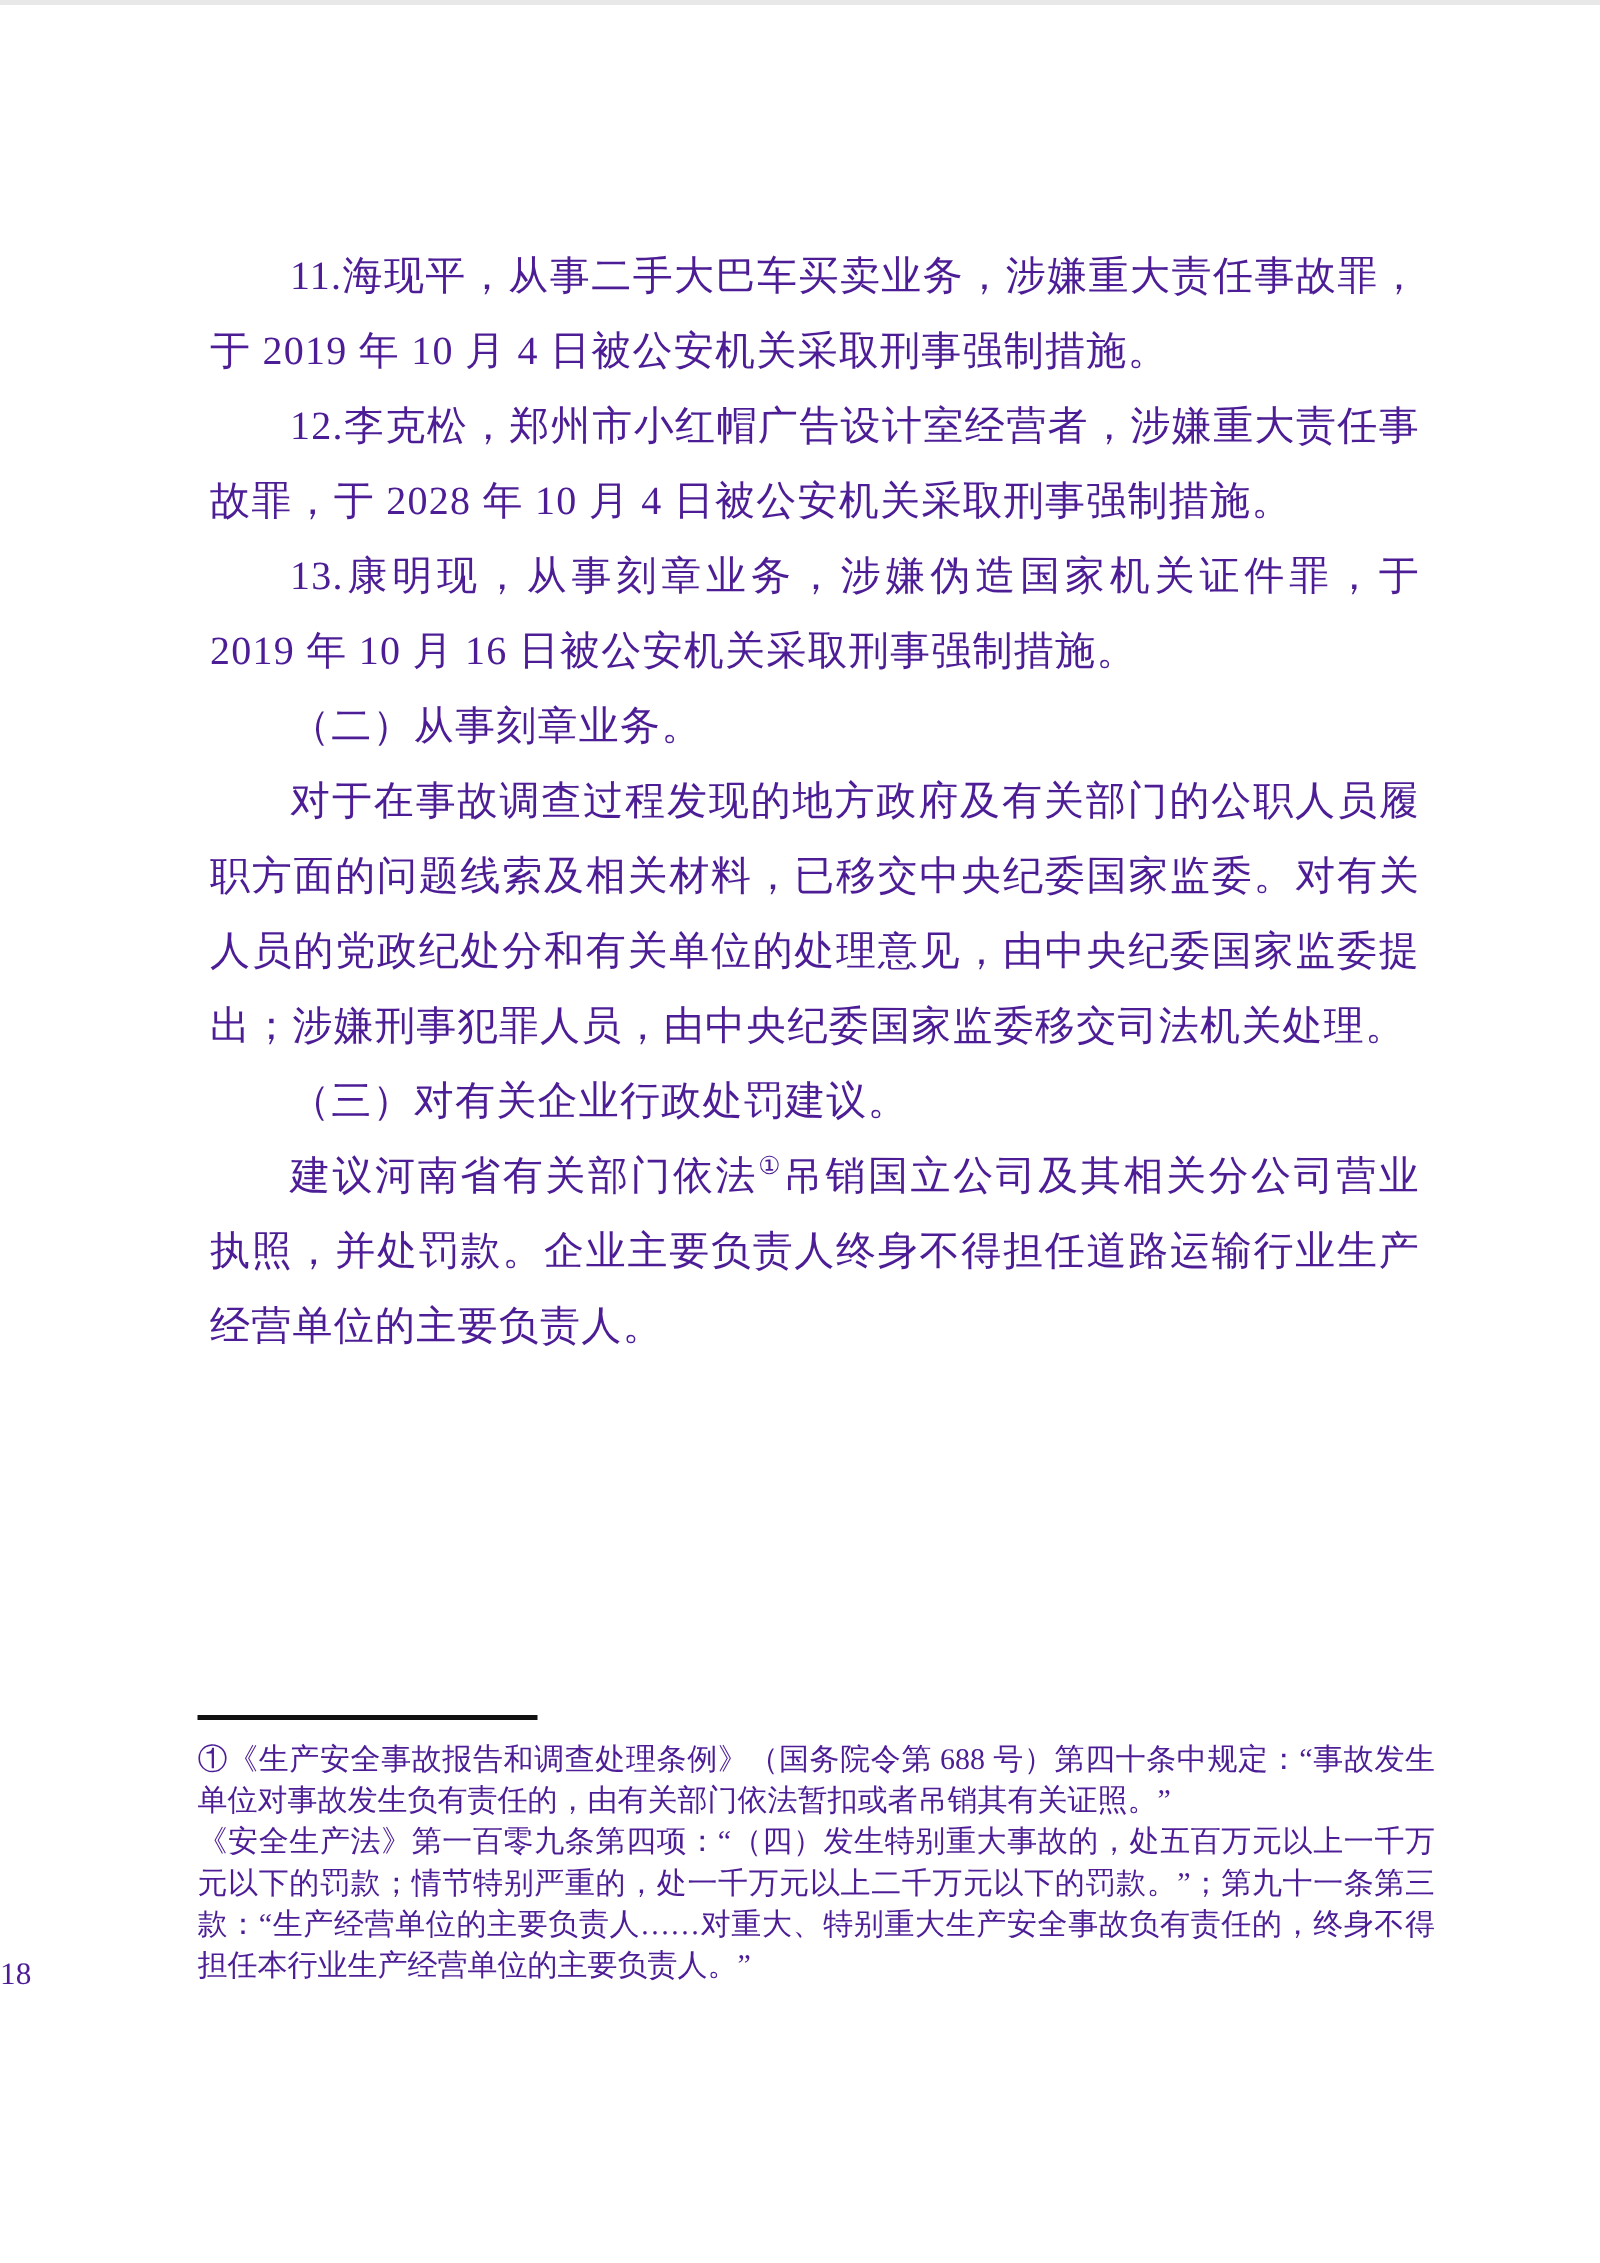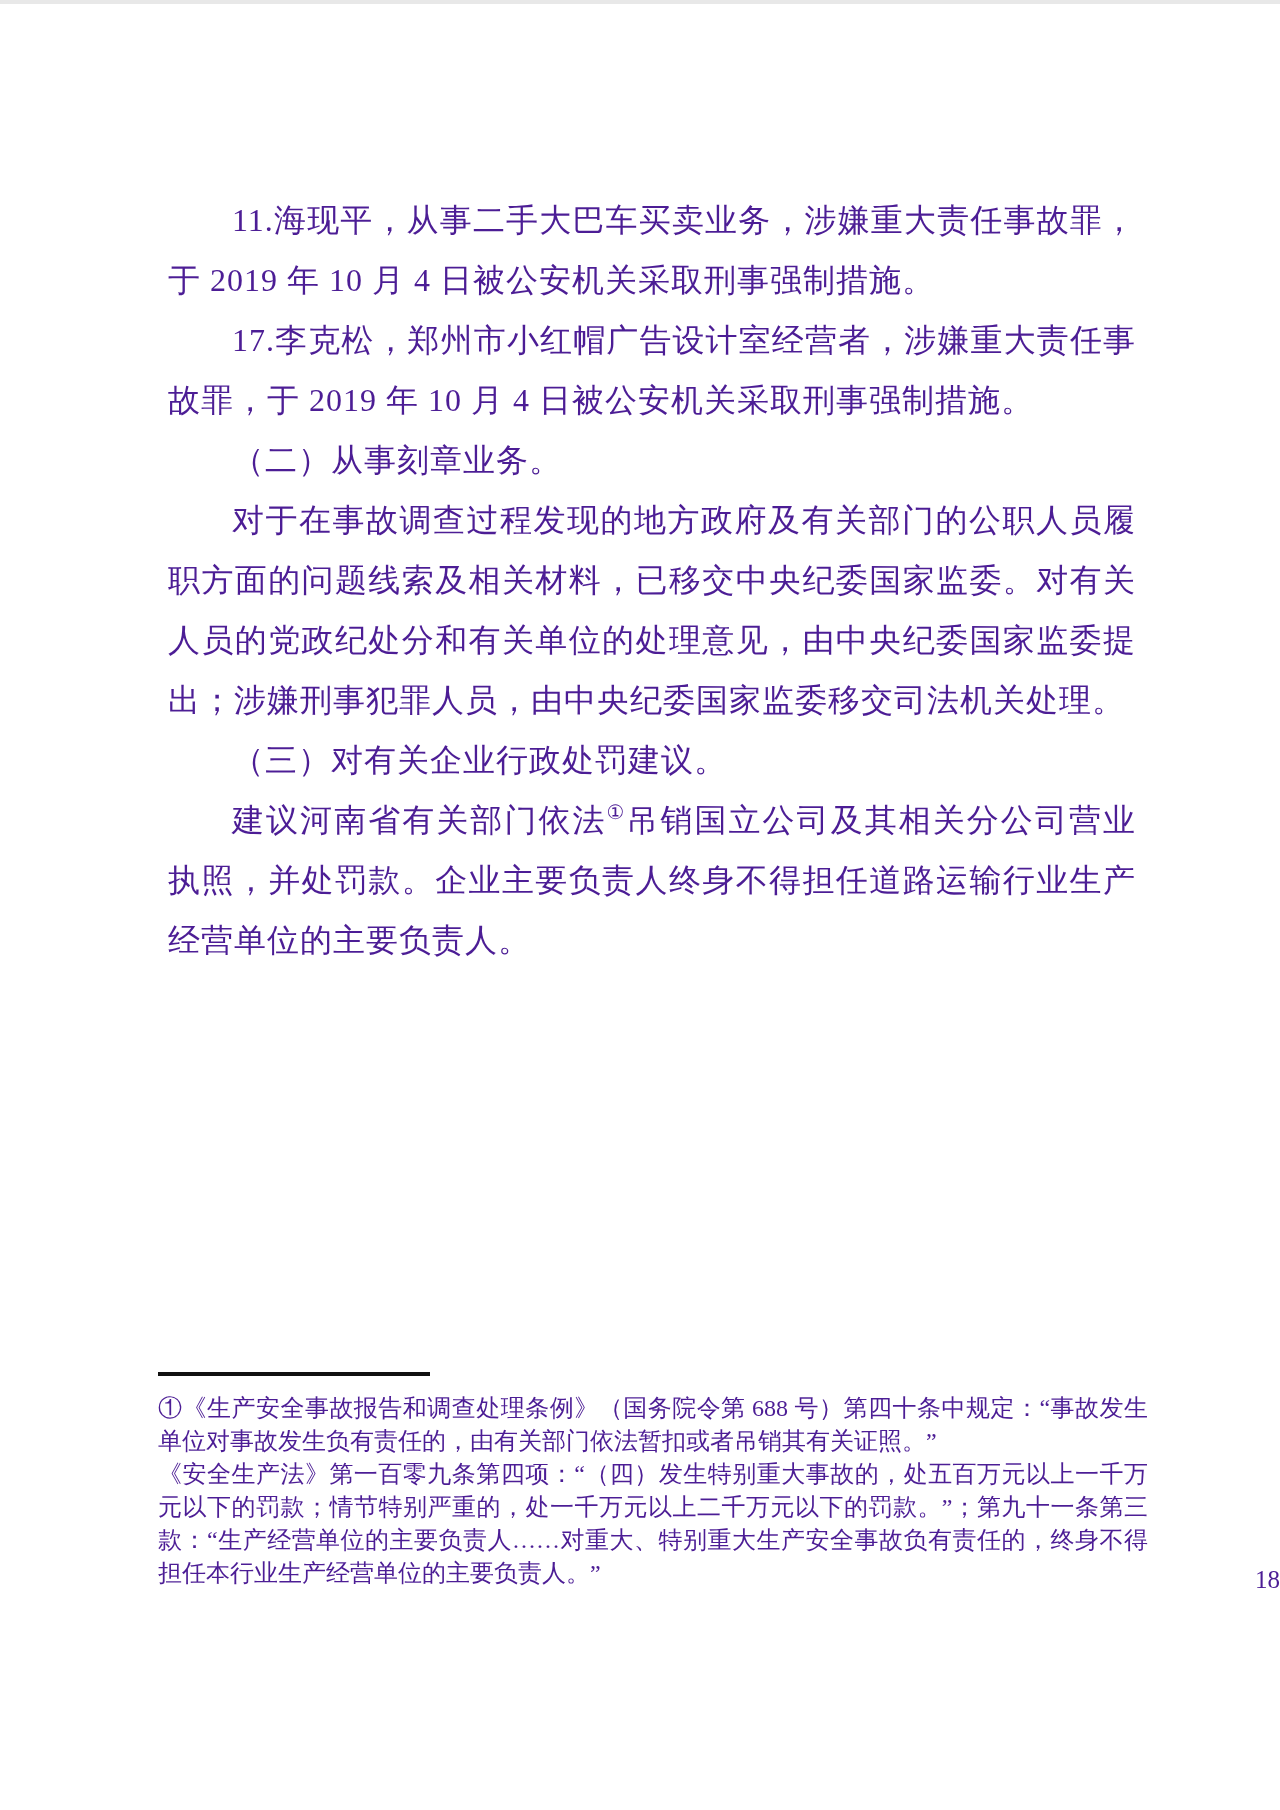--- a/index.html
+++ b/index.html
@@ -62,33 +62,34 @@
     font-size: 24px;
     line-height: 33px;
     text-align: justify;
     text-justify: inter-character;
   }
   .page-number {
     position: absolute;
     top: 1562px;
     left: 0;
     width: 100%;
-    text-align: right;
+    text-align: left;
     font-size: 25px;
     font-family: "Liberation Serif", serif;
   }
 </style>
 </head>
 <body>
 
 <div class="page">
 
   <div class="content">
     <p class="indent">11.海现平，从事二手大巴车买卖业务，涉嫌重大责任事故罪，于 2019 年 10 月 4 日被公安机关采取刑事强制措施。</p>
-    <p class="indent">17.李克松，郑州市小红帽广告设计室经营者，涉嫌重大责任事故罪，于 2019 年 10 月 4 日被公安机关采取刑事强制措施。</p>
+    <p class="indent">12.李克松，郑州市小红帽广告设计室经营者，涉嫌重大责任事故罪，于 2028 年 10 月 4 日被公安机关采取刑事强制措施。</p>
+    <p class="indent">13.康明现，从事刻章业务，涉嫌伪造国家机关证件罪，于 2019 年 10 月 16 日被公安机关采取刑事强制措施。</p>
     <p class="indent kaiti">（二）从事刻章业务。</p>
     <p class="indent">对于在事故调查过程发现的地方政府及有关部门的公职人员履职方面的问题线索及相关材料，已移交中央纪委国家监委。对有关人员的党政纪处分和有关单位的处理意见，由中央纪委国家监委提出；涉嫌刑事犯罪人员，由中央纪委国家监委移交司法机关处理。</p>
     <p class="indent kaiti">（三）对有关企业行政处罚建议。</p>
     <p class="indent"><span>建议河南省有关部门依法</span><sup class="fn-ref">①</sup><span>吊销国立公司及其相关分公司营业执照，并处罚款。企业主要负责人终身不得担任道路运输行业生产经营单位的主要负责人。</span></p>
   </div>
 
   <div class="footnote-area">
     <div class="footnote-rule"></div>
     <p>①《生产安全事故报告和调查处理条例》（国务院令第 688 号）第四十条中规定：“事故发生单位对事故发生负有责任的，由有关部门依法暂扣或者吊销其有关证照。”</p>
     <p>《安全生产法》第一百零九条第四项：“（四）发生特别重大事故的，处五百万元以上一千万元以下的罚款；情节特别严重的，处一千万元以上二千万元以下的罚款。”；第九十一条第三款：“生产经营单位的主要负责人……对重大、特别重大生产安全事故负有责任的，终身不得担任本行业生产经营单位的主要负责人。”</p>

